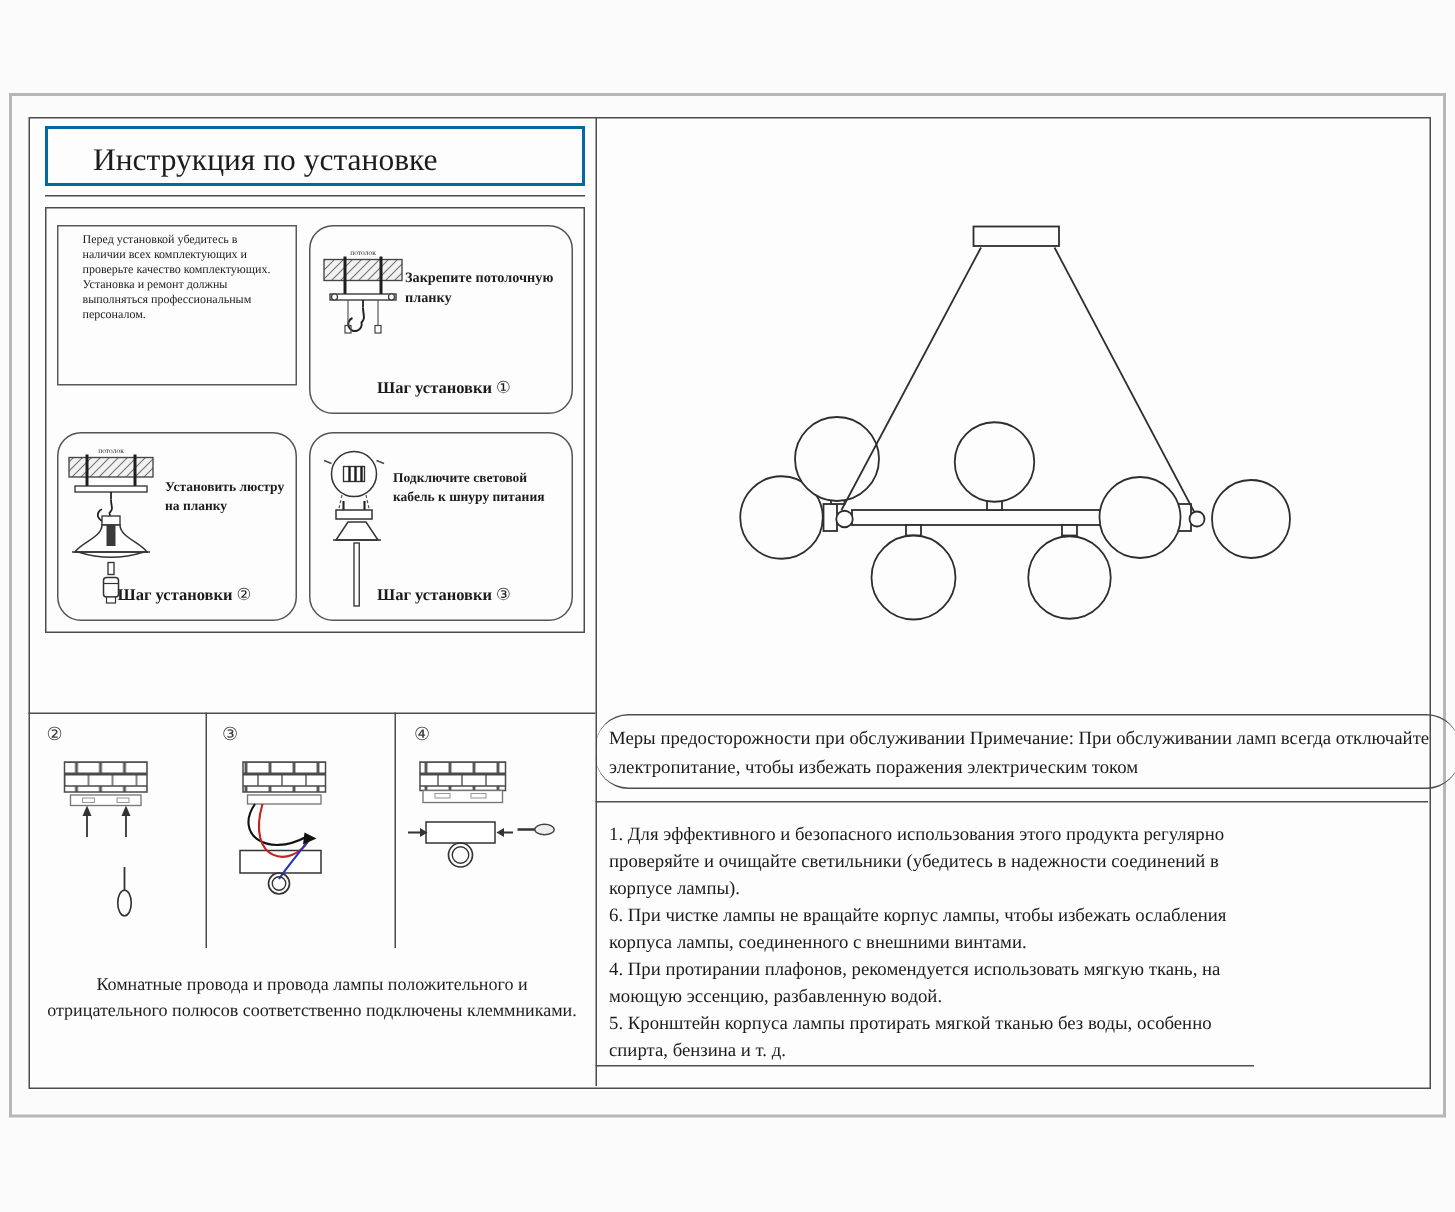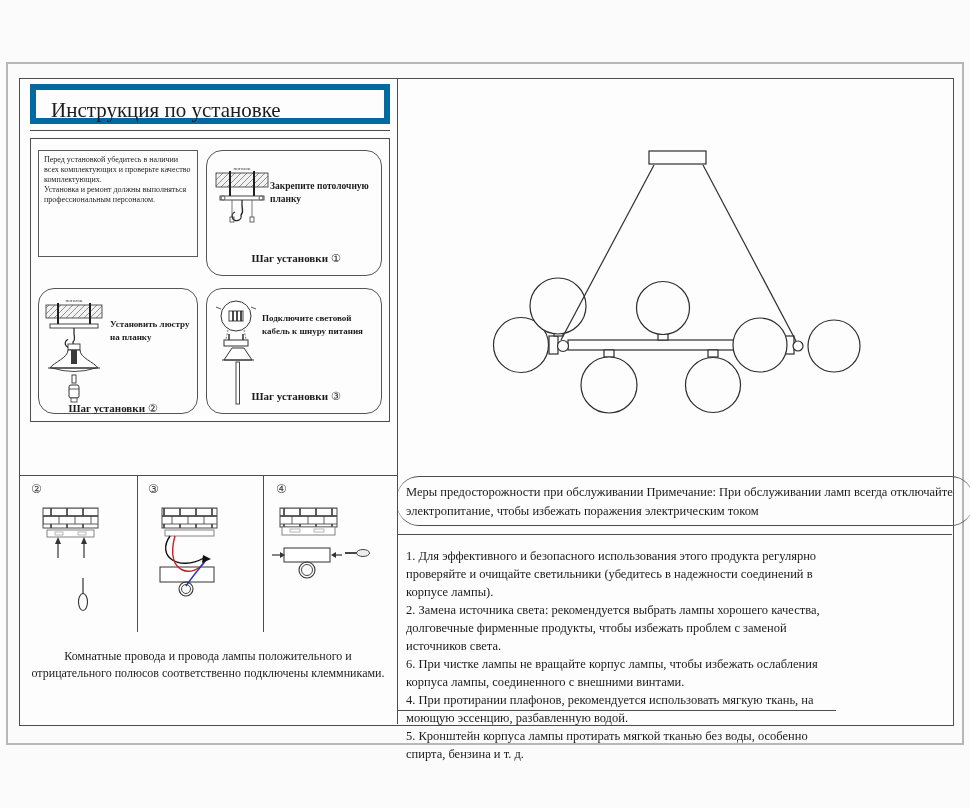--- a/index.html
+++ b/index.html
@@ -8,38 +8,38 @@
     background:#fbfbfb;
     font-family:"Liberation Serif","DejaVu Serif",serif;
     color:#1c1c1c;overflow:hidden;
   }
   .abs{position:absolute;}
   
   .outer-frame{left:6px;top:62px;width:954px;height:679px;border:2px solid #b7b7b7;}
   .inner-table{left:19px;top:78px;width:933px;height:646px;border:1px solid #4d4d4d;background:#fdfdfd;}
   .col-divider{left:397px;top:78px;width:0;height:646px;border-left:1px solid #4d4d4d;}
   
-  .title-box{left:30px;top:84px;width:360px;height:40px;border:6px solid #0369a1;
-             font-size:21px;line-height:40px;padding-left:15px;box-sizing:border-box;}
+  .title-box{left:30px;top:84px;width:360px;height:40px;border:2px solid #0369a1;
+             font-size:21px;line-height:40px;padding-left:30px;box-sizing:border-box;}
   .title-rule{left:30px;top:130px;width:360px;height:0;border-top:1px solid #4d4d4d;}
   .steps-container{left:30px;top:138px;width:360px;height:284px;border:1px solid #4d4d4d;box-sizing:border-box;}
   .notice-box{left:38px;top:150px;width:160px;height:107px;border:1px solid #5a5a5a;
-              box-sizing:border-box;padding:4px 5px;font-size:8px;line-height:10px;overflow:hidden;}
+              box-sizing:border-box;padding:4px 16px;font-size:8px;line-height:10px;overflow:hidden;}
   .notice-box p{margin:0;}
   .step-box{border:1px solid #555;border-radius:16px;box-sizing:border-box;background:#fdfdfd;}
   .sb1{left:206px;top:150px;width:176px;height:126px;}
   .sb2{left:38px; top:288px;width:160px;height:126px;}
   .sb3{left:206px;top:288px;width:176px;height:126px;}
   .step-caption{font-weight:bold;font-size:9.5px;line-height:13px;}
   .cap1{left:270px;top:180px;width:106px;font-family:Liberation Serif, serif;}
   .cap2{left:110px;top:318px;width:86px;font-size:9px;}
   .cap3{left:262px;top:312px;width:118px;font-size:9px;}
   .step-label{font-weight:bold;font-size:11px;text-align:center;}
   .sl1{left:226px;top:252px;width:140px;}
-  .sl2{left:48px; top:390px;width:130px;margin-top:12px;}
+  .sl2{left:58px; top:390px;width:130px;}
   .sl3{left:226px;top:390px;width:140px;}
   .circ-num{font-family:"DejaVu Sans",sans-serif;font-weight:normal;font-size:11px;}
   .lower-divider{left:19px;top:475px;width:378px;height:0;border-top:1px solid #4d4d4d;}
   .cell-div1{left:137px;top:475px;width:0;height:157px;border-left:1px solid #4d4d4d;}
   .cell-div2{left:263px;top:475px;width:0;height:157px;border-left:1px solid #4d4d4d;}
   .cell-num{font-family:"DejaVu Sans",sans-serif;font-size:12px;color:#3c3c3c;}
   .cn1{left:31px;top:482px;} .cn2{left:148px;top:482px;} .cn3{left:276px;top:482px;}
   .wiring-note{left:28px;top:648px;width:360px;text-align:center;font-size:12px;line-height:17px;}
   
   .chandelier{left:397px;top:78px;}
@@ -231,17 +231,16 @@
     <line x1="306" y1="87" x2="399" y2="263" fill="none"></line>
     <rect x="252" y="73" width="57" height="13" fill="#fdfdfd"></rect>
   </g>
 </svg>
 
 <div class="abs prec-box">Меры предосторожности при обслуживании Примечание: При обслуживании ламп всегда отключайте электропитание, чтобы избежать поражения электрическим током</div>
 <div class="abs prec-rule"></div>
 
 <div class="abs list-box">
   <p>1. Для эффективного и безопасного использования этого продукта регулярно проверяйте и очищайте светильники (убедитесь в надежности соединений в корпусе лампы).</p>
-  <p>2. Замена источника света: рекомендуется выбрать лампы хорошего качества, долговечные фирменные продукты, чтобы избежать проблем с заменой источников света.</p>
   <p>6. При чистке лампы не вращайте корпус лампы, чтобы избежать ослабления корпуса лампы, соединенного с внешними винтами.</p>
   <p>4. При протирании плафонов, рекомендуется использовать мягкую ткань, на моющую эссенцию, разбавленную водой.</p>
   <p>5. Кронштейн корпуса лампы протирать мягкой тканью без воды, особенно спирта, бензина и т. д.</p>
 </div>
 
 </body></html>

